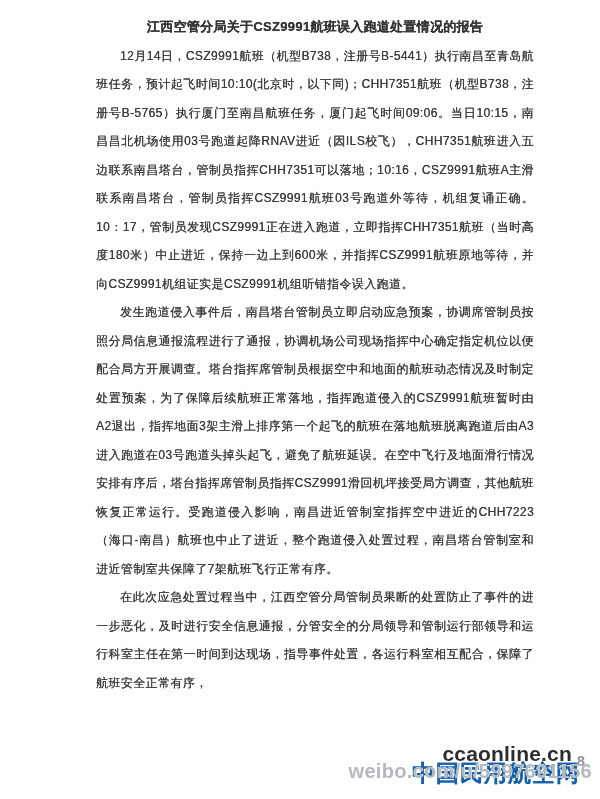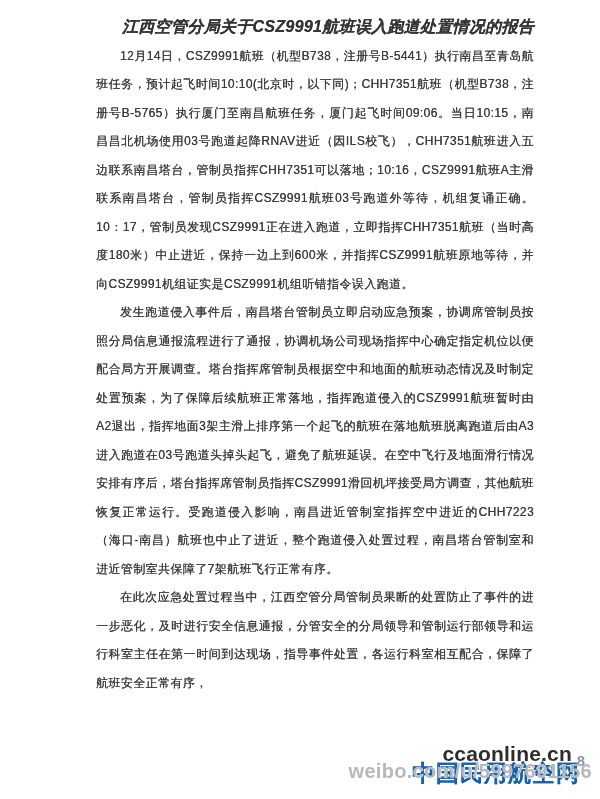--- a/index.html
+++ b/index.html
@@ -13,28 +13,27 @@
     font-family: "Liberation Sans", "DejaVu Sans", sans-serif;
   }
   .doc {
     position: absolute;
     left: 96px;
     top: 13px;
     width: 438px;
     color: #3d3d3d;
   }
   .doc-title {
-    font-size: 16px;
+    font-size: 13px;
     font-weight: bold;
-    text-align: right;
+    text-align: center;
     line-height: 28.5px;
     color: #353535;
     letter-spacing: 0.3px;
     text-shadow: 0.2px 0 0 currentColor;
-    font-style: italic;
   }
   .para {
     font-size: 12px;
     line-height: 28.5px;
     text-align: justify;
     text-justify: inter-ideograph;
     letter-spacing: 0.4px;
     color: #3d3d3d;
     text-shadow: 0.2px 0 0 currentColor;
   }

